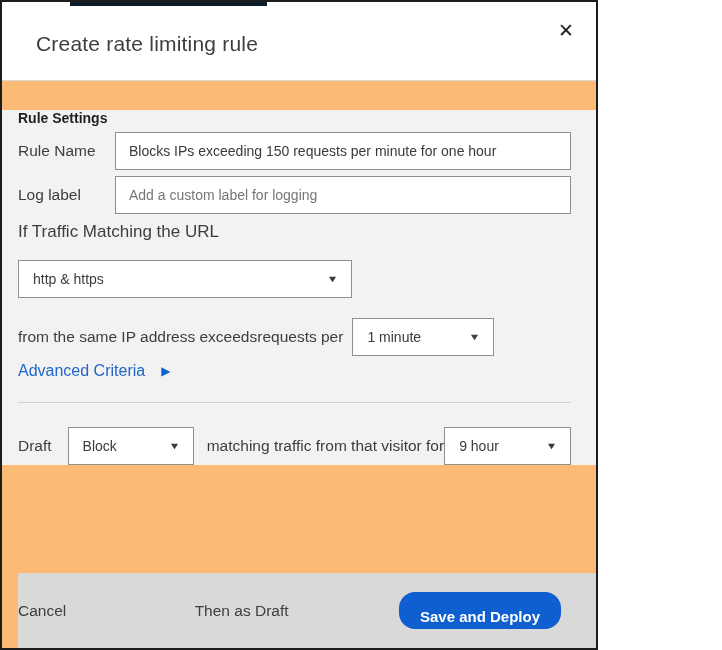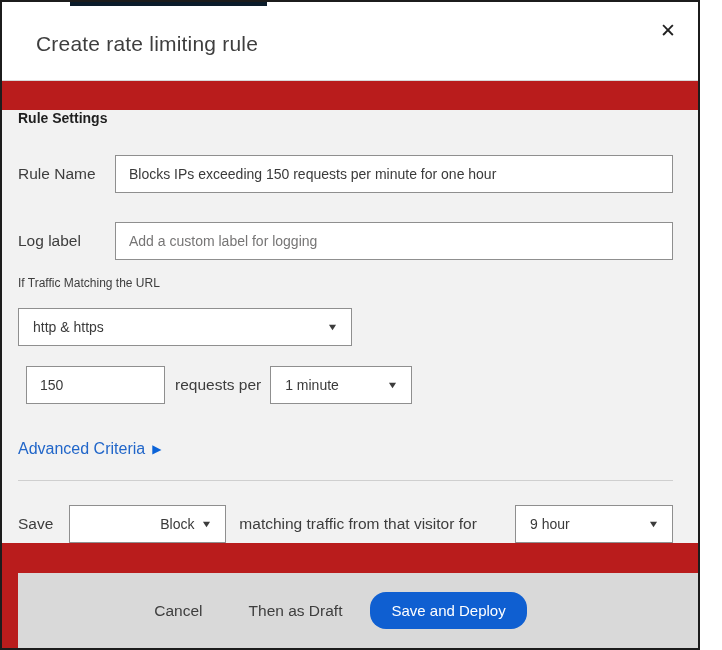--- a/index.html
+++ b/index.html
@@ -3,24 +3,24 @@
 <meta charset="utf-8">
 <style>
   * { margin: 0; padding: 0; box-sizing: border-box; }
   html, body { background: #ffffff; }
   body {
     font-family: "Liberation Sans", "DejaVu Sans", sans-serif;
     -webkit-font-smoothing: antialiased;
   }
   #app {
     position: relative;
-    width: 700px;
+    width: 598px;
     height: 650px;
     border: 2px solid #1c1c1c;
-    background: #b91c1c;
+    background: #fdba74;
     overflow: hidden;
   }
   
   .bg-edge {
     position: absolute;
     top: 0; left: 68px;
     width: 197px; height: 4px;
     background: #0b1c2b;
     z-index: 5;
   }
@@ -61,35 +61,35 @@
   }
   .section-heading {
     margin-top: 29px;
     font-size: 14px;
     font-weight: 700;
     color: #1f1f1f;
   }
   .field-row {
     display: flex;
     align-items: center;
-    margin-top: 29px;
+    margin-top: 6px;
   }
   .field-label {
     flex: 0 0 97px;
     font-size: 15.5px;
     color: #3d3d3d;
   }
   .inline-text {
     font-size: 15.5px;
     color: #3d3d3d;
     white-space: nowrap;
   }
   .match-heading {
-    margin-top: 16px;
-    font-size: 12px;
+    margin-top: 8px;
+    font-size: 17px;
     color: #3d3d3d;
   }
   .control {
     height: 38px;
     background: #ffffff;
     border: 1px solid #8f8f8f;
     border-radius: 0;
     font-size: 14px;
     color: #3a3a3a;
     font-family: inherit;
@@ -112,73 +112,74 @@
     margin-left: 8px;
   }
   .scheme-row { margin-top: 18px; }
   .scheme-select { width: 334px; margin-right: 18px; }
   .threshold-row { margin-top: 20px; }
   .requests-input { width: 139px; margin: 0 10px 0 8px; }
   .period-select { width: 142px; margin-left: 9px; }
   .advanced-link {
     display: inline-flex;
     align-items: center;
-    gap: 7px;
-    margin-top: 36px;
+    gap: 16px;
+    margin-top: 6px;
     font-size: 16px;
     color: #2166c9;
     cursor: pointer;
     text-decoration: none;
   }
   .advanced-link .arrow {
     font-size: 12px;
     color: #0b63d8;
     line-height: 1;
   }
   .divider {
     border: none;
     height: 1px;
     background: #cfcfcf;
     margin: 22px 0 0 0;
   }
   .then-row { margin-top: 24px; }
   .then-label { margin-right: 16px; }
-  .action-select { width: 157px; margin-right: 13px; justify-content: flex-end; }
+  .action-select { width: 157px; margin-right: 13px; }
   .duration-select { width: 158px; margin-left: auto; }
   
   .modal-footer {
     position: absolute;
     left: 16px; right: 0; bottom: 0;
     height: 75px;
     background: #d9d9d9;
     display: flex;
     align-items: center;
-    justify-content: center;
+    justify-content: space-between;
     padding-right: 35px;
   }
   .text-btn {
     background: transparent;
     border: none;
     font-size: 15.5px;
     color: #3e3e3e;
     cursor: pointer;
     font-family: inherit;
   }
   .cancel-btn { margin-right: 46px; }
   .draft-btn { margin-right: 28px; }
   .primary-btn {
     height: 37px;
-    padding: 10px 21px;
+    padding: 16px 21px;
     background: #0f5fd1;
     border: none;
     border-radius: 16px;
     color: #ffffff;
     font-size: 15px;
     cursor: pointer;
     font-family: inherit;
+    font-weight: bold;
   }
 </style>
 </head>
 <body>
 
 <div id="app">
 
   <div class="bg-edge"></div>
 
   <div class="modal-header">
@@ -205,37 +206,37 @@
     <div class="match-heading">If Traffic Matching the URL</div>
 
     <div class="field-row scheme-row">
       <div class="control select scheme-select">
         <span>http &amp; https</span>
         <span class="caret">▼</span>
       </div>
     </div>
 
     <div class="field-row threshold-row">
-      <input class="control requests-input" type="text" value="150" style="">
+      <span class="inline-text">from the same IP address exceeds</span>
       <span class="inline-text">requests per</span>
       <div class="control select period-select">
         <span>1 minute</span>
         <span class="caret">▼</span>
       </div>
     </div>
 
     <a class="advanced-link">
       <span>Advanced Criteria</span>
       <span class="arrow">▶</span>
     </a>
 
     <hr class="divider">
 
     <div class="field-row then-row">
-      <span class="inline-text then-label">Save</span>
+      <span class="inline-text then-label">Draft</span>
       <div class="control select action-select">
         <span>Block</span>
         <span class="caret">▼</span>
       </div>
       <span class="inline-text">matching traffic from that visitor for</span>
       <div class="control select duration-select">
         <span>9 hour</span>
         <span class="caret">▼</span>
       </div>
     </div>

